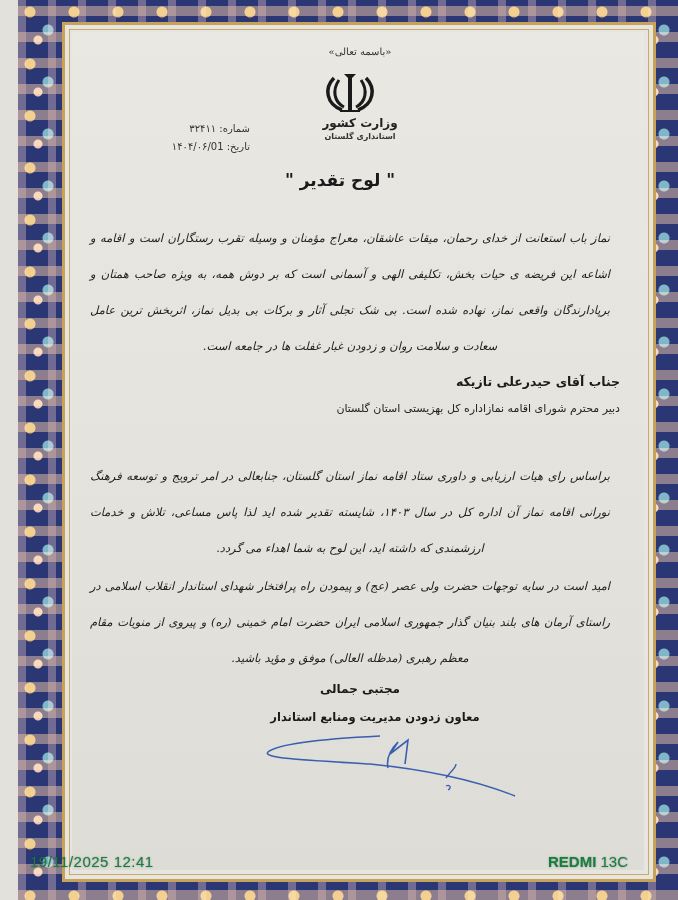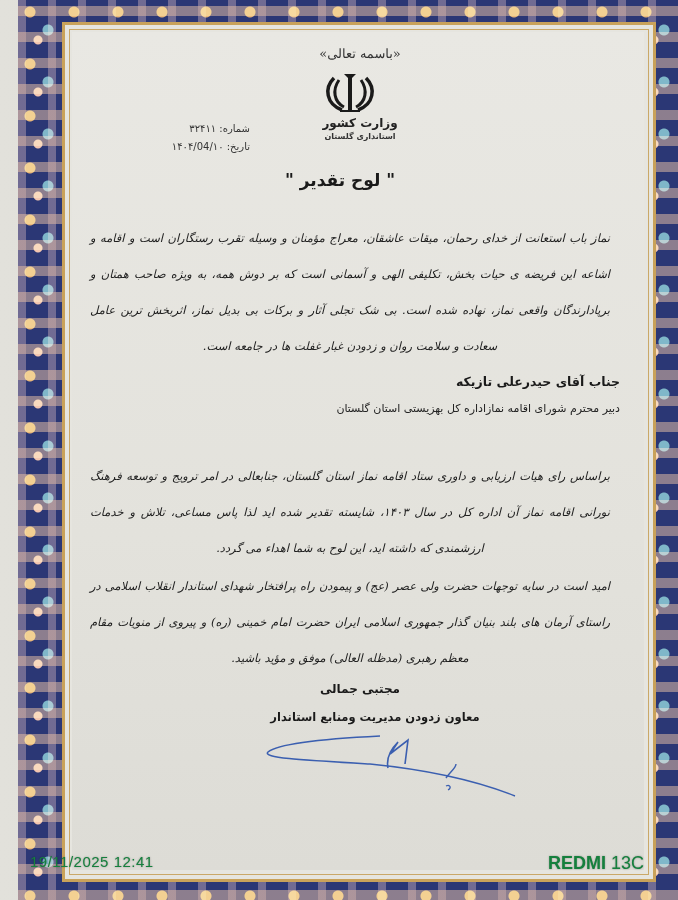--- a/index.html
+++ b/index.html
@@ -34,38 +34,38 @@
     border:3px solid #c9a25a;
     background:#e6e5df;
     box-shadow: inset 0 0 0 4px #e6e5df, inset 0 0 0 5px #caa868;
   }
   .paper {
     position:absolute; left:72px; top:32px; width:572px; height:838px;
     background:linear-gradient(180deg,#e9e8e3 0%,#e3e2dc 60%,#dddcd6 100%);
   }
   .content { position:absolute; left:0; top:0; width:678px; height:900px; direction:rtl; }
   .abs { position:absolute; }
-  .bismillah { left:290px; top:46px; width:140px; text-align:center; font-size:13px; color:#333; font-family:"DejaVu Serif", serif; }
+  .bismillah { left:290px; top:46px; width:140px; text-align:center; font-size:10px; color:#333; font-family:"DejaVu Serif", serif; }
   .emblem { left:322px; top:70px; width:56px; height:44px; }
   .ministry { left:290px; top:116px; width:140px; text-align:center; font-size:12px; font-weight:bold; color:#222; }
   .governorate { left:290px; top:132px; width:140px; text-align:center; font-size:8px; font-weight:bold; color:#333; }
   .meta { left:130px; top:120px; width:120px; font-size:10px; color:#333; line-height:18px; text-align:right; }
   .title { left:260px; top:170px; width:160px; text-align:center; font-size:17px; font-weight:bold; color:#1a1a1a; }
   .para { left:90px; width:520px; font-family:"DejaVu Serif", serif; font-style:italic; color:#1d1d1d; font-size:11.5px; line-height:36px; text-align:justify; text-align-last:center; }
   .p1 { top:220px; }
   .recipient-name { left:300px; top:374px; width:320px; font-size:12.5px; font-weight:bold; color:#1a1a1a; text-align:right; }
   .recipient-title { left:300px; top:402px; width:320px; font-size:11px; font-weight:normal; color:#222; text-align:right; }
   .p2 { top:458px; }
   .p3 { top:568px; }
   .signer-name { left:260px; top:682px; width:200px; text-align:center; font-size:12px; font-weight:bold; color:#1a1a1a; }
   .signer-title { left:250px; top:710px; width:250px; text-align:center; font-size:11.5px; font-weight:bold; color:#1a1a1a; }
   .signature { left:260px; top:730px; width:280px; height:80px; }
   .stamp { position:absolute; font-family:"Liberation Sans", sans-serif; color:#15803d; text-shadow:0 0 2px rgba(0,0,0,.35); direction:ltr;text-align:right; }
   .stamp-date { left:30px; top:853px; font-size:15px; letter-spacing:0.5px; }
-  .stamp-device { left:548px; top:853px; font-size:18px; }
+  .stamp-device { left:548px; top:853px; font-size:15px; }
   .stamp-device b { font-weight:bold; }
 </style>
 </head>
 <body>
 
 <div class="photo"></div>
 <div class="border"></div>
 <div class="paper-gold"></div>
 <div class="paper"></div>
 
@@ -87,21 +87,21 @@
   <div class="abs ministry">وزارت کشور</div>
   <div class="abs governorate">استانداری گلستان</div>
 
   <div class="abs meta">
     <div>
       <span>شماره:</span>
       <span>۳۲۴۱۱</span>
     </div>
     <div>
       <span>تاریخ:</span>
-      <span>۱۴۰۴/04/۱۰</span>
+      <span>۱۴۰۴/۰۶/01</span>
     </div>
   </div>
 
   <div class="abs title">" لوح تقدیر "</div>
 
   <div class="abs para p1">نماز باب استعانت از خدای رحمان، میقات عاشقان، معراج مؤمنان و وسیله تقرب رستگاران است و اقامه و اشاعه این فریضه ی حیات بخش، تکلیفی الهی و آسمانی است که بر دوش همه، به ویژه صاحب همتان و برپادارندگان واقعی نماز، نهاده شده است. بی شک تجلی آثار و برکات بی بدیل نماز، اثربخش ترین عامل سعادت و سلامت روان و زدودن غبار غفلت ها در جامعه است.</div>
 
   <div class="abs recipient-name">جناب آقای حیدرعلی تازیکه</div>
   <div class="abs recipient-title">دبیر محترم شورای اقامه نمازاداره کل بهزیستی استان گلستان</div>
 

